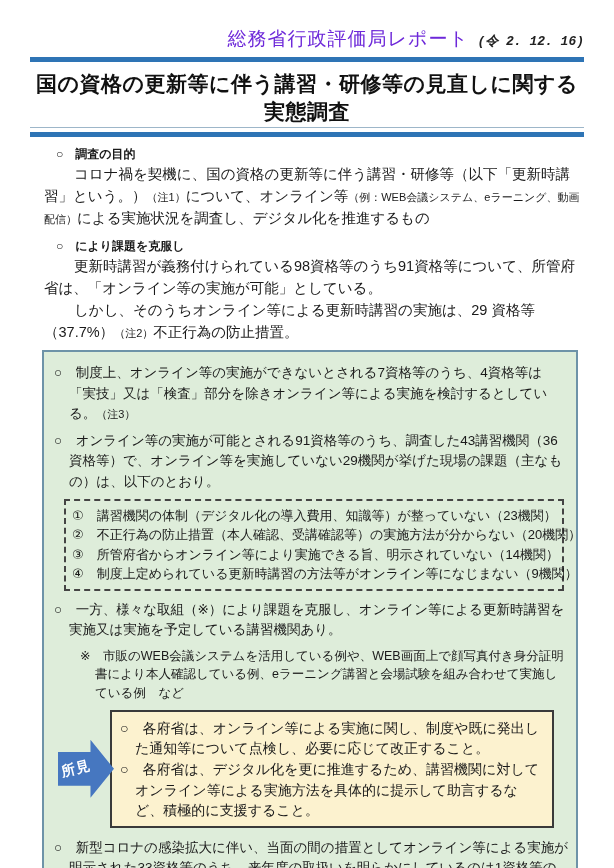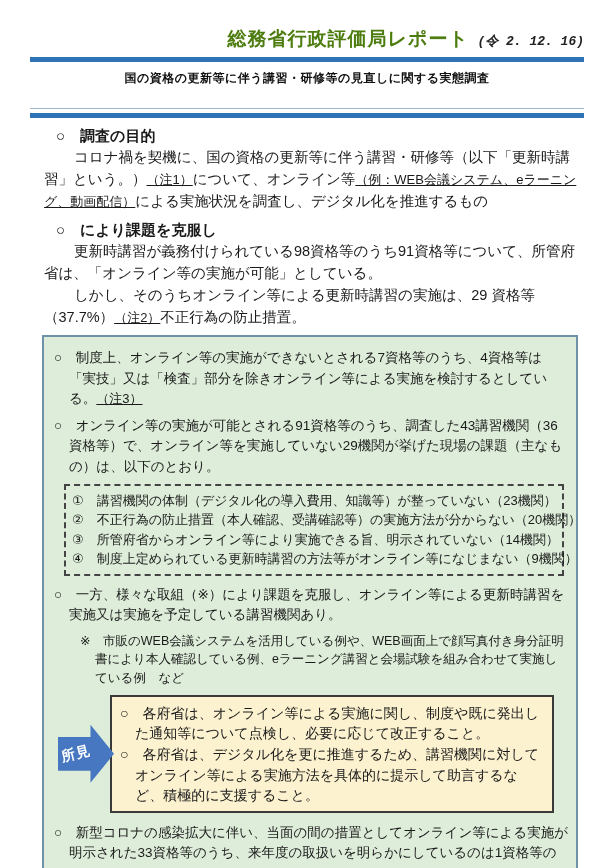--- a/index.html
+++ b/index.html
@@ -5,32 +5,32 @@
   html,body{margin:0;padding:0;background:#ffffff;}
   body{
     width:614px;height:868px;overflow:hidden;
     font-family:"Liberation Sans","DejaVu Sans",sans-serif;
     color:#1a1a1a;
   }
   .page{box-sizing:border-box;width:614px;height:868px;padding:26px 30px 0 30px;}
 
   
   .report-header{text-align:right;white-space:nowrap;}
-  .agency-title{color:#4d7c0f;font-weight:bold;font-size:19px;letter-spacing:1px;}
+  .agency-title{color:#6d28d9;font-weight:normal;font-size:19px;letter-spacing:1px;}
   .report-date{color:#222;font-style:italic;font-weight:bold;font-size:13px;margin-left:4px;font-family:Liberation Mono, monospace;}
   .bar{height:5px;background:#2E74B5;}
   .bar-top{margin-top:5px;}
-  .doc-title{font-size:12px;font-weight:bold;text-align:center;margin:8px 0 21px 0;letter-spacing:0.5px;color:#111;}
+  .doc-title{font-size:21px;font-weight:bold;text-align:center;margin:8px 0 1px 0;letter-spacing:0.5px;color:#111;}
   .thinline{height:1px;background:#9DB6C9;margin-bottom:4px;}
 
   
-  .sec-heading{font-weight:bold;font-size:15px;margin:9px 0 1px 26px;}
+  .sec-heading{font-weight:bold;font-size:12px;margin:9px 0 1px 26px;}
   .sec-body{font-size:14.5px;line-height:1.5;margin:0 0 0 14px;text-indent:30px;}
   .sec-body + .sec-body{margin-top:0;}
-  .small{font-size:13px;text-decoration:underline;}
+  .small{font-size:11px;}
 
   
   .green-box{
     box-sizing:border-box;border:2px solid #6E93A8;background:#DEEDDA;
     margin:7px 0 7px 12px;width:536px;padding:7px 8px 6px 10px;
   }
   .gb-item{font-size:13.5px;line-height:1.5;margin:4px 0 7px 0;padding-left:15px;text-indent:-15px;}
   .dashed-box{border:2px dashed #444;margin:2px 4px 9px 10px;padding:5px 6px;background:#DEEDDA;}
   .issue-line{font-size:13px;line-height:1.5;white-space:nowrap;}
   .gb-note{font-size:12.5px;line-height:1.45;margin:0 0 8px 26px;padding-left:15px;text-indent:-15px;}

